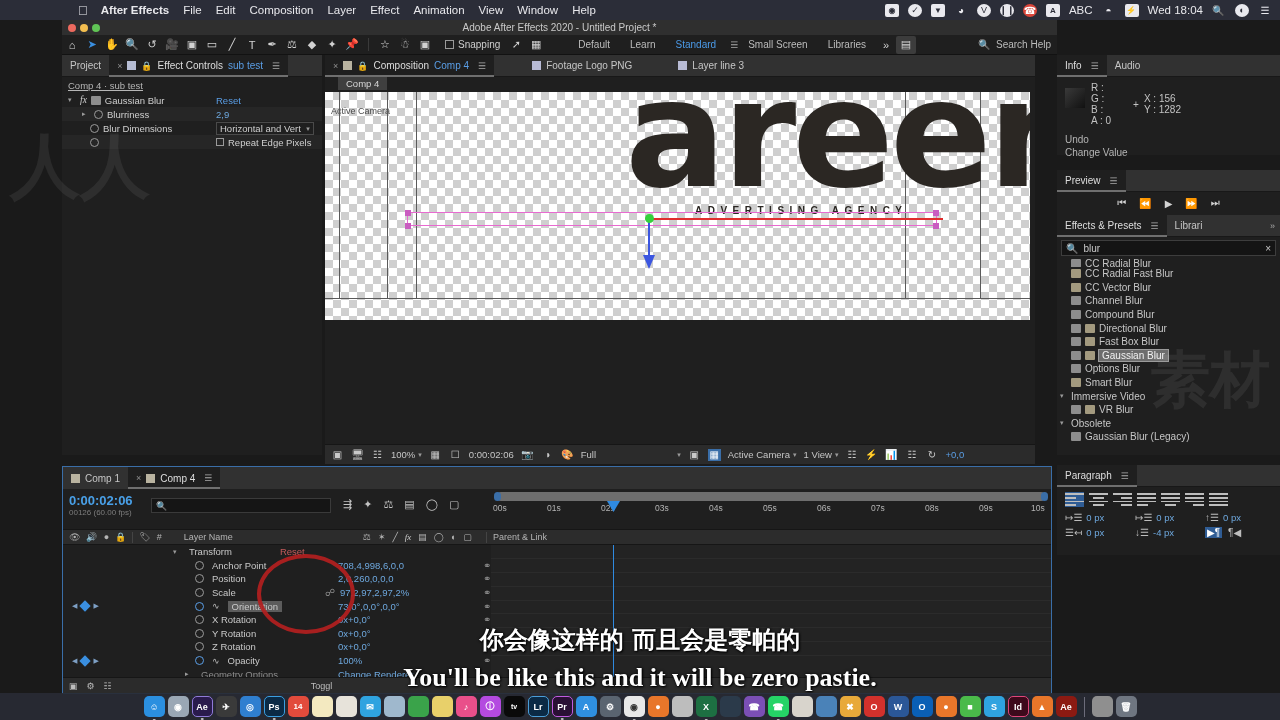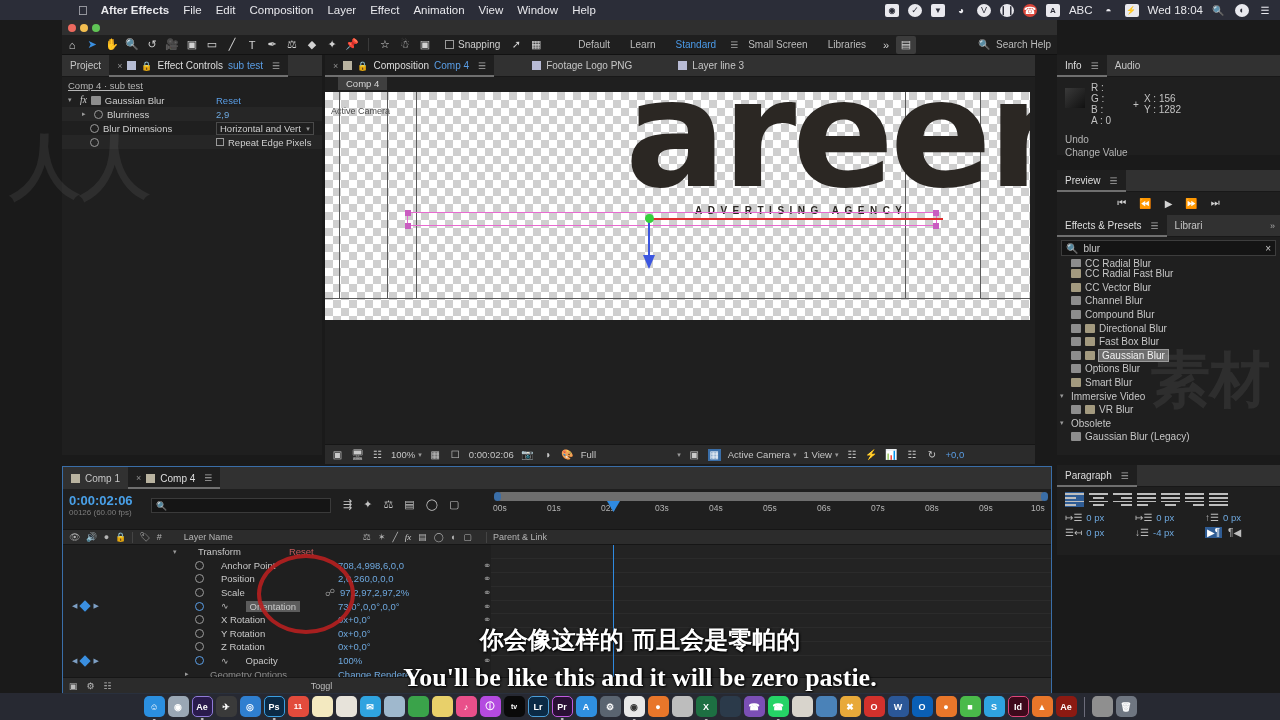--- a/index.html
+++ b/index.html
@@ -191,21 +191,21 @@
     font-size: 9px; color: #b4b4b4; border-top: 1px solid #161616; border-bottom: 1px solid #161616;
   }
   .colhdr .grp { display:flex; align-items:center; gap: 6px; padding: 0 6px; }
   .vsep { width: 1px; height: 11px; background: #444; }
 
   .tl-body { display: flex; height: 140px; }
   .tl-left { width: 428px; }
   .tl-right { flex: 1; position: relative; background: #232323; }
   .prow { height: 13.6px; display: flex; align-items: center; font-size: 9.5px; color: #c9c9c9; }
   .prow.dim { color: #8d8d8d; }
-  .pname { display:flex; align-items:center; gap: 17px; }
+  .pname { display:flex; align-items:center; gap: 8px; }
   .pval { color: #6ea8de; }
   .kf { width: 8px; height: 8px; background:#3a8fe0; transform: rotate(45deg); }
   .kfnav { color:#7d9fc4; font-size: 7px; }
   .spiral { color:#8d8d8d; font-size: 10px; }
   .graphico { color:#bdbdbd; font-size:9px; }
   .gridline { position:absolute; left:0; right:0; height:1px; background:#2b2b2b; }
   .tl-foot { position:absolute; left:0; bottom:0; width: 100%; height: 16px; background:#2b2b2b; display:flex; align-items:center; gap:9px; padding-left:6px; font-size:9px; color:#bdbdbd; border-top:1px solid #161616;}
 
   .red-circle {
     position: absolute; left: 257px; top: 554px; width: 98px; height: 80px;
@@ -273,20 +273,21 @@
       <span class="sysicon">☰</span>
     </span>
   </div>
 
   <div class="ae-title">
     <span class="traffic">
       <span class="dot r"></span>
       <span class="dot y"></span>
       <span class="dot g"></span>
     </span>
+    <span class="t">Adobe After Effects 2020 - Untitled Project *</span>
   </div>
 
   <div class="ae-toolbar">
     <span class="tool">⌂</span>
     <span class="tool sel">➤</span>
     <span class="tool">✋</span>
     <span class="tool">🔍</span>
     <span class="tool">↺</span>
     <span class="tool">🎥</span>
     <span class="tool">▣</span>
@@ -897,21 +898,21 @@
   <div class="sub-cn">你会像这样的 而且会是零帕的</div>
   <div class="sub-en">You'll be like this and it will be zero pastie.</div>
 
   <div class="dock">
     <span class="dicon" style="background:#2b8fe0">☺<i class="dotind"></i></span>
     <span class="dicon" style="background:#9aa7b5">◉</span>
     <span class="dicon" style="background:#2a1b4d;border:1px solid #8f7ad8">Ae<i class="dotind"></i></span>
     <span class="dicon" style="background:#3a3a3a">✈</span>
     <span class="dicon" style="background:#2f7fd0">◎</span>
     <span class="dicon" style="background:#0b2a45;border:1px solid #3a9ee0">Ps<i class="dotind"></i></span>
-    <span class="dicon" style="background:#e24b3c;font-size:8px">11</span>
+    <span class="dicon" style="background:#e24b3c;font-size:8px">14</span>
     <span class="dicon" style="background:#f3e9c0"></span>
     <span class="dicon" style="background:#e7e3da"></span>
     <span class="dicon" style="background:#2fa3e0">✉</span>
     <span class="dicon" style="background:#9fb8cd"></span>
     <span class="dicon" style="background:#3aa34a"></span>
     <span class="dicon" style="background:#e8d06a"></span>
     <span class="dicon" style="background:#e94f8a">♪</span>
     <span class="dicon" style="background:#b44ae0">ⓘ</span>
     <span class="dicon" style="background:#0a0a0a;font-size:7px">tv</span>
     <span class="dicon" style="background:#0b2a45;border:1px solid #4a9ed8">Lr</span>

